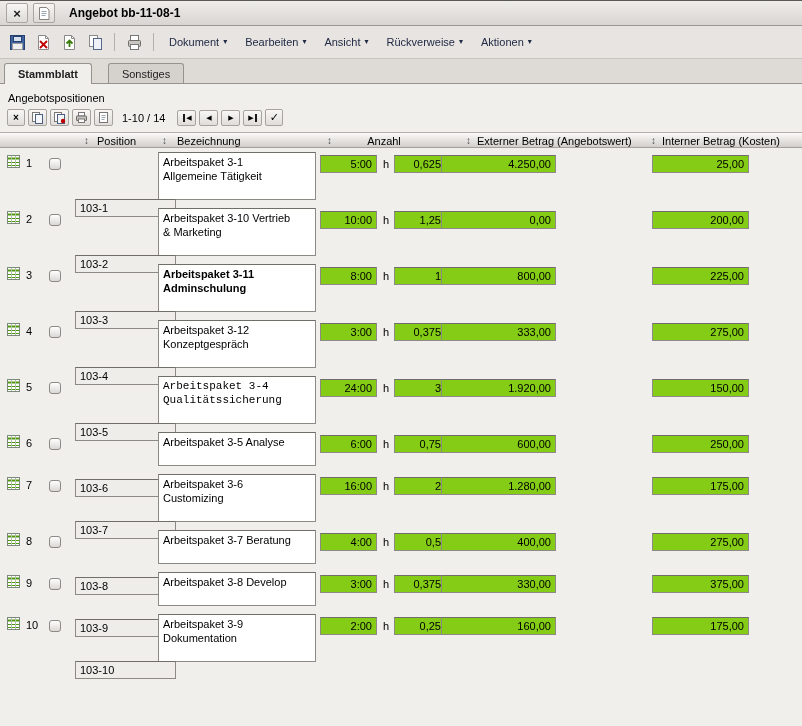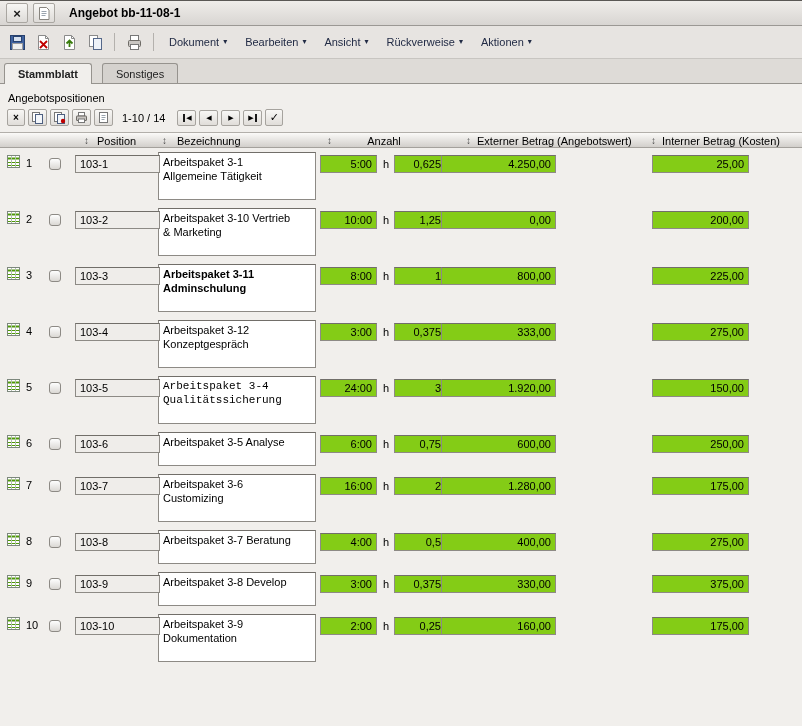--- a/index.html
+++ b/index.html
@@ -38,21 +38,21 @@
   .sep { width:1px; height:18px; background:#b4b1ad; margin:0 5px; }
   .menu {
     display:flex; align-items:center; gap:4px; margin:0 8px;
     color:#222b45; cursor:pointer; white-space:nowrap;
   }
   .menu .caret { font-size:8px; line-height:1; color:#222b45; }
 
   
   .tabstrip {
     height:25px; background:#dedbd7; border-bottom:1px solid #96938e;
-    padding:3px 0 0 4px; display:flex; align-items:flex-end; gap:10px;
+    padding:3px 0 0 4px; display:flex; align-items:flex-end; gap:16px;
   }
   .tab {
     padding:4px 13px 3px; border:1px solid #96938e; border-bottom:none;
     border-radius:3px 3px 0 0; background:#d5d2ce; color:#222; cursor:pointer;
   }
   .tab.active { background:#f1efec; font-weight:bold; margin-bottom:-1px; padding-bottom:4px; }
 
   
   .content { background:#f1efec; }
   .section-title { margin:8px 0 3px 8px; }
@@ -93,21 +93,21 @@
     padding:1px 4px; background:#84cc16; font:inherit;
   }
   .ricon { position:absolute; left:7px; top:3px; }
   .rnum  { position:absolute; left:26px; top:5px; }
   .rcheck {
     position:absolute; left:49px; top:6px;
     appearance:none; -webkit-appearance:none;
     width:12px; height:12px; border:1px solid #8d8a85; border-radius:3px;
     background:linear-gradient(#fefefe,#dbd8d4); cursor:pointer;
   }
-  .rpos  { left:75px;  width:85px;  background:#efedea !important; }
+  .rpos  { left:75px;  width:101px;  background:#efedea !important;margin-top:44px; }
   .rzeit { left:320px; width:57px;  text-align:right; }
   .u-h   { position:absolute; left:383px; top:6px; }
   .rpt   { left:394px; width:52px;  text-align:right; }
   .u-pt  { position:absolute; left:473px; top:6px; }
   .rext  { left:441px; width:115px; text-align:right; }
   .rint  { left:652px; width:97px;  text-align:right; }
   .rbez  {
     display:block; margin:4px 0 8px 158px; width:158px; height:50px;
     border:1px solid #8d8a85; border-top-color:#716e69;
     padding:2px 4px; font:inherit; line-height:14px;

